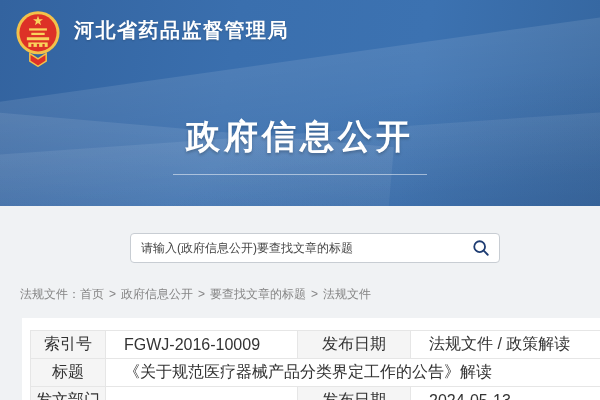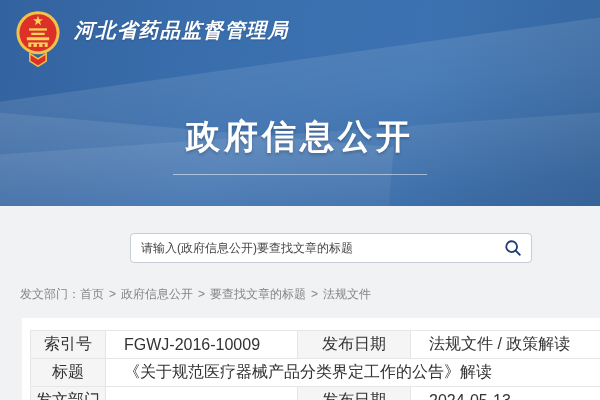--- a/index.html
+++ b/index.html
@@ -26,21 +26,21 @@
   .wave{position:absolute;pointer-events:none;}
   .w1{left:-150px;top:55px;width:980px;height:220px;transform:rotate(-8deg);
       background:linear-gradient(to bottom,rgba(255,255,255,0.10),rgba(255,255,255,0) 70%);}
   .w2{left:-80px;top:128px;width:920px;height:150px;transform:rotate(-4deg);
       background:linear-gradient(to bottom,rgba(255,255,255,0.08),rgba(255,255,255,0));}
   .w3{right:-220px;bottom:-90px;width:760px;height:260px;
       background:radial-gradient(ellipse at 70% 100%,rgba(20,45,88,0.22),rgba(20,45,88,0) 62%);}
   .w4{left:-90px;bottom:-30px;width:480px;height:110px;transform:rotate(5deg);
       background:linear-gradient(rgba(255,255,255,0.09),rgba(255,255,255,0.02));}
 
-  .logo{position:absolute;left:14px;top:9px;display:flex;align-items:flex-start;cursor:pointer;font-style:italic;}
+  .logo{position:absolute;left:14px;top:9px;display:flex;align-items:flex-start;cursor:pointer;}
   .emblem{display:block;width:48px;height:58px;flex:0 0 auto;}
   .titles{margin-left:12px;padding-top:8px;}
   .site-title{
     font-size:20px;font-weight:bold;color:#ffffff;letter-spacing:1.5px;
     text-shadow:0 1px 2px rgba(0,0,0,0.18);white-space:nowrap;
   }
   .site-subtitle{
     margin-top:5px;font-size:9px;font-weight:600;color:rgba(236,243,250,0.92);
     letter-spacing:1.7px;white-space:nowrap;
   }
@@ -50,21 +50,21 @@
     font-size:34px;font-weight:bold;color:#ffffff;letter-spacing:4px;
     text-shadow:0 2px 3px rgba(0,0,0,0.22);
   }
   .banner-underline{
     width:254px;height:1px;margin:14px auto 0;
     background:rgba(255,255,255,0.5);
   }
 
   
   .search-box{
-    position:absolute;left:130px;top:233px;width:402px;height:30px;
+    position:absolute;left:130px;top:233px;width:370px;height:30px;
     background:#fff;border:1px solid var(--search-border);border-radius:4px;
     display:flex;align-items:center;
   }
   .search-input{
     flex:1;height:100%;border:none;outline:none;background:transparent;
     padding:0 10px;font-size:12px;color:var(--text-dark);
     font-family:"Liberation Sans","DejaVu Sans",sans-serif;
   }
   .search-input::placeholder{color:#444;opacity:1;}
   .search-btn{
@@ -142,21 +142,21 @@
     <input class="search-input" type="text" placeholder="请输入(政府信息公开)要查找文章的标题" style="">
     <button class="search-btn">
       <svg width="18" height="18" viewBox="0 0 20 20" xmlns="http://www.w3.org/2000/svg">
         <circle cx="8.5" cy="8.5" r="6" fill="none" stroke="#1e3c72" stroke-width="2"></circle>
         <line x1="13" y1="13" x2="17.5" y2="17.5" stroke="#1e3c72" stroke-width="2" stroke-linecap="round"></line>
       </svg>
     </button>
   </div>
 
   <nav class="breadcrumb">
-    <span>发文部门：</span><a>首页</a><span class="sep">&gt;</span><a>政府信息公开</a><span class="sep">&gt;</span><a>要查找文章的标题</a><span class="sep">&gt;</span><a>法规文件</a>
+    <span>法规文件：</span><a>首页</a><span class="sep">&gt;</span><a>政府信息公开</a><span class="sep">&gt;</span><a>要查找文章的标题</a><span class="sep">&gt;</span><a>法规文件</a>
   </nav>
 
   <section class="card">
     <table class="doc-table">
       <colgroup>
           <col class="c1">
           <col class="c2">
           <col class="c3">
           <col class="c4">
         </colgroup>

